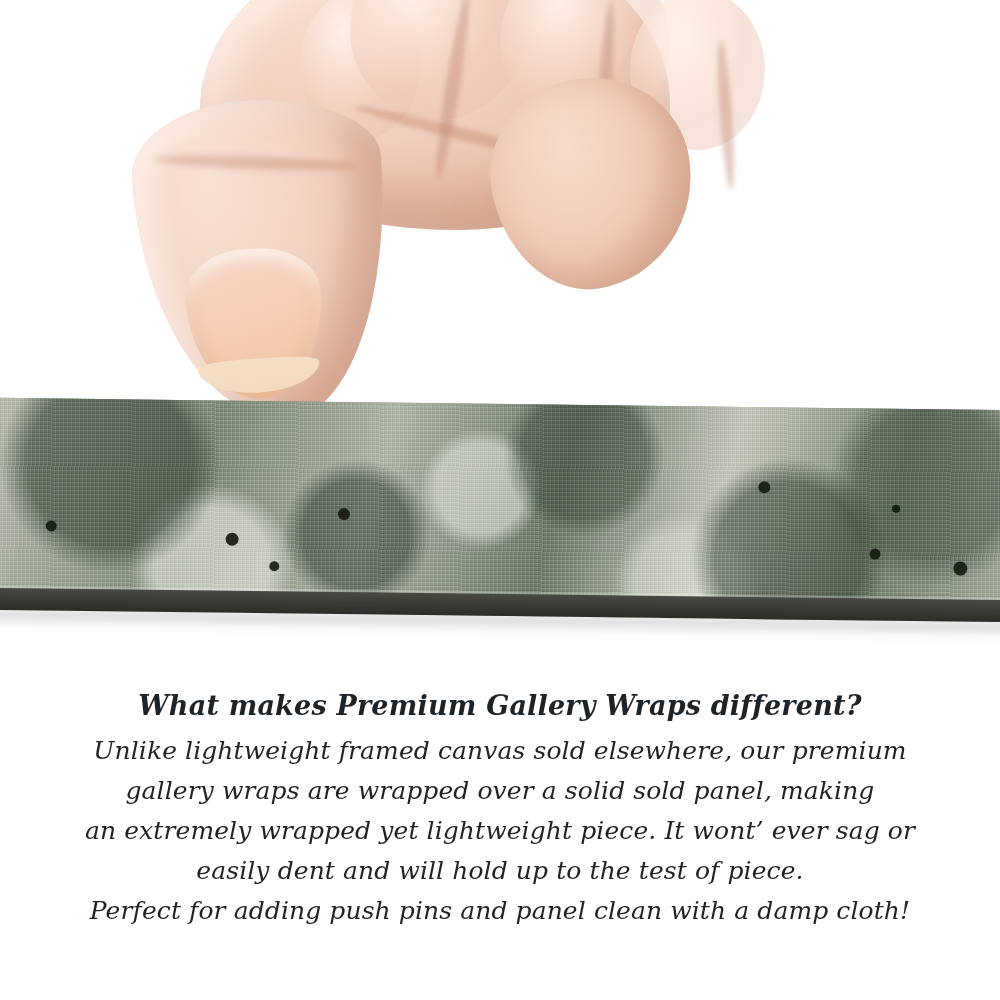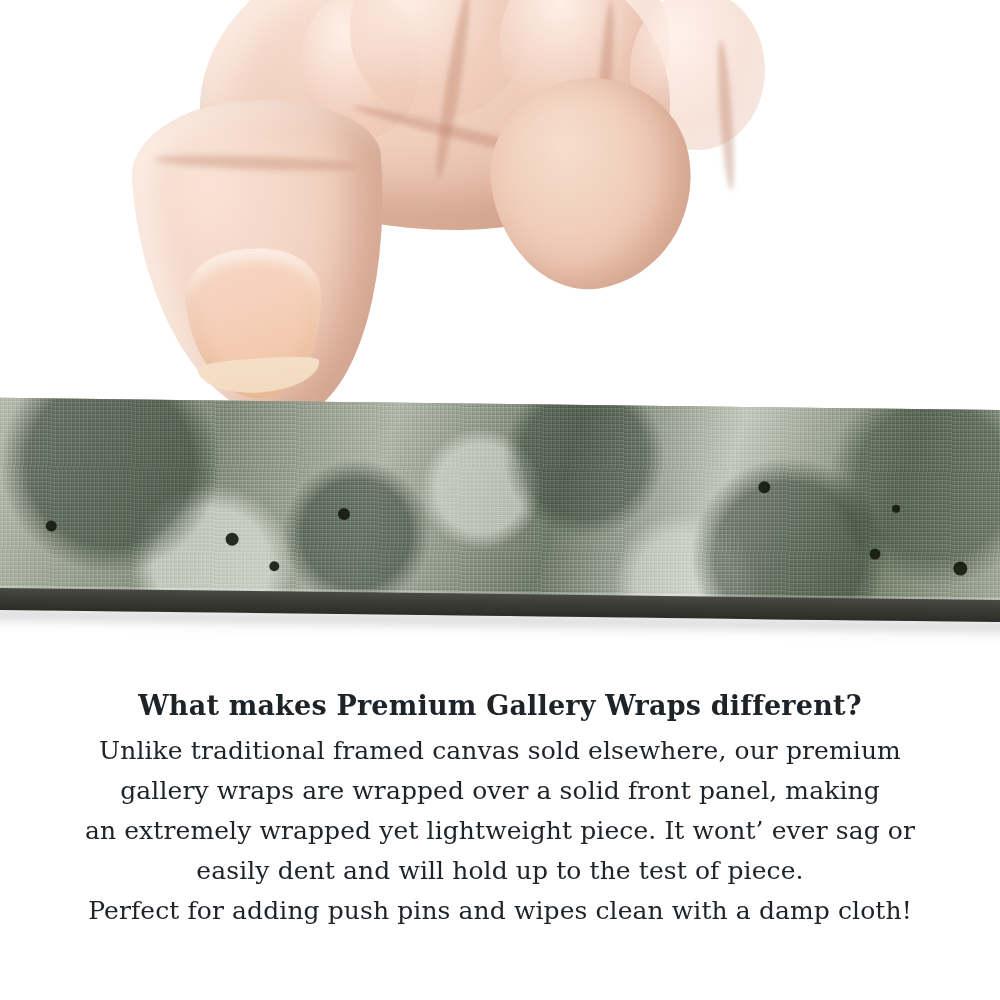--- a/index.html
+++ b/index.html
@@ -194,20 +194,21 @@
 
   
   .caption {
     position: absolute;
     left: 0;
     top: 690px;
     width: 1000px;
     text-align: center;
     color: #1e2328;
     font-family: "DejaVu Serif", serif;
+    font-style: italic;
   }
   .caption-title {
     font-size: 27px;
     font-weight: bold;
     letter-spacing: 0.2px;
     margin-bottom: 10px;
   }
   .caption-line {
     font-size: 25px;
     line-height: 40px;
@@ -251,20 +252,20 @@
       <div class="speck" style="left:968px; top:152px; width:14px; height:14px;"></div>
       <div class="speck" style="left:906px; top:96px;  width:8px;  height:8px;"></div>
       <div class="slab-edge-highlight"></div>
       <div class="slab-edge"></div>
     </div>
     <div class="slab-shadow"></div>
   </div>
 
   <div class="caption">
     <div class="caption-title">What makes Premium Gallery Wraps different?</div>
-    <div class="caption-line">Unlike traditional framed canvas sold elsewhere, our premium</div>
-    <div class="caption-line">gallery wraps are wrapped over a solid front panel, making</div>
+    <div class="caption-line">Unlike lightweight framed canvas sold elsewhere, our premium</div>
+    <div class="caption-line">gallery wraps are wrapped over a solid sold panel, making</div>
     <div class="caption-line">an extremely wrapped yet lightweight piece. It wont’ ever sag or</div>
     <div class="caption-line">easily dent and will hold up to the test of piece.</div>
-    <div class="caption-line">Perfect for adding push pins and wipes clean with a damp cloth!</div>
+    <div class="caption-line">Perfect for adding push pins and panel clean with a damp cloth!</div>
   </div>
 
 </div>
 
 </body></html>

